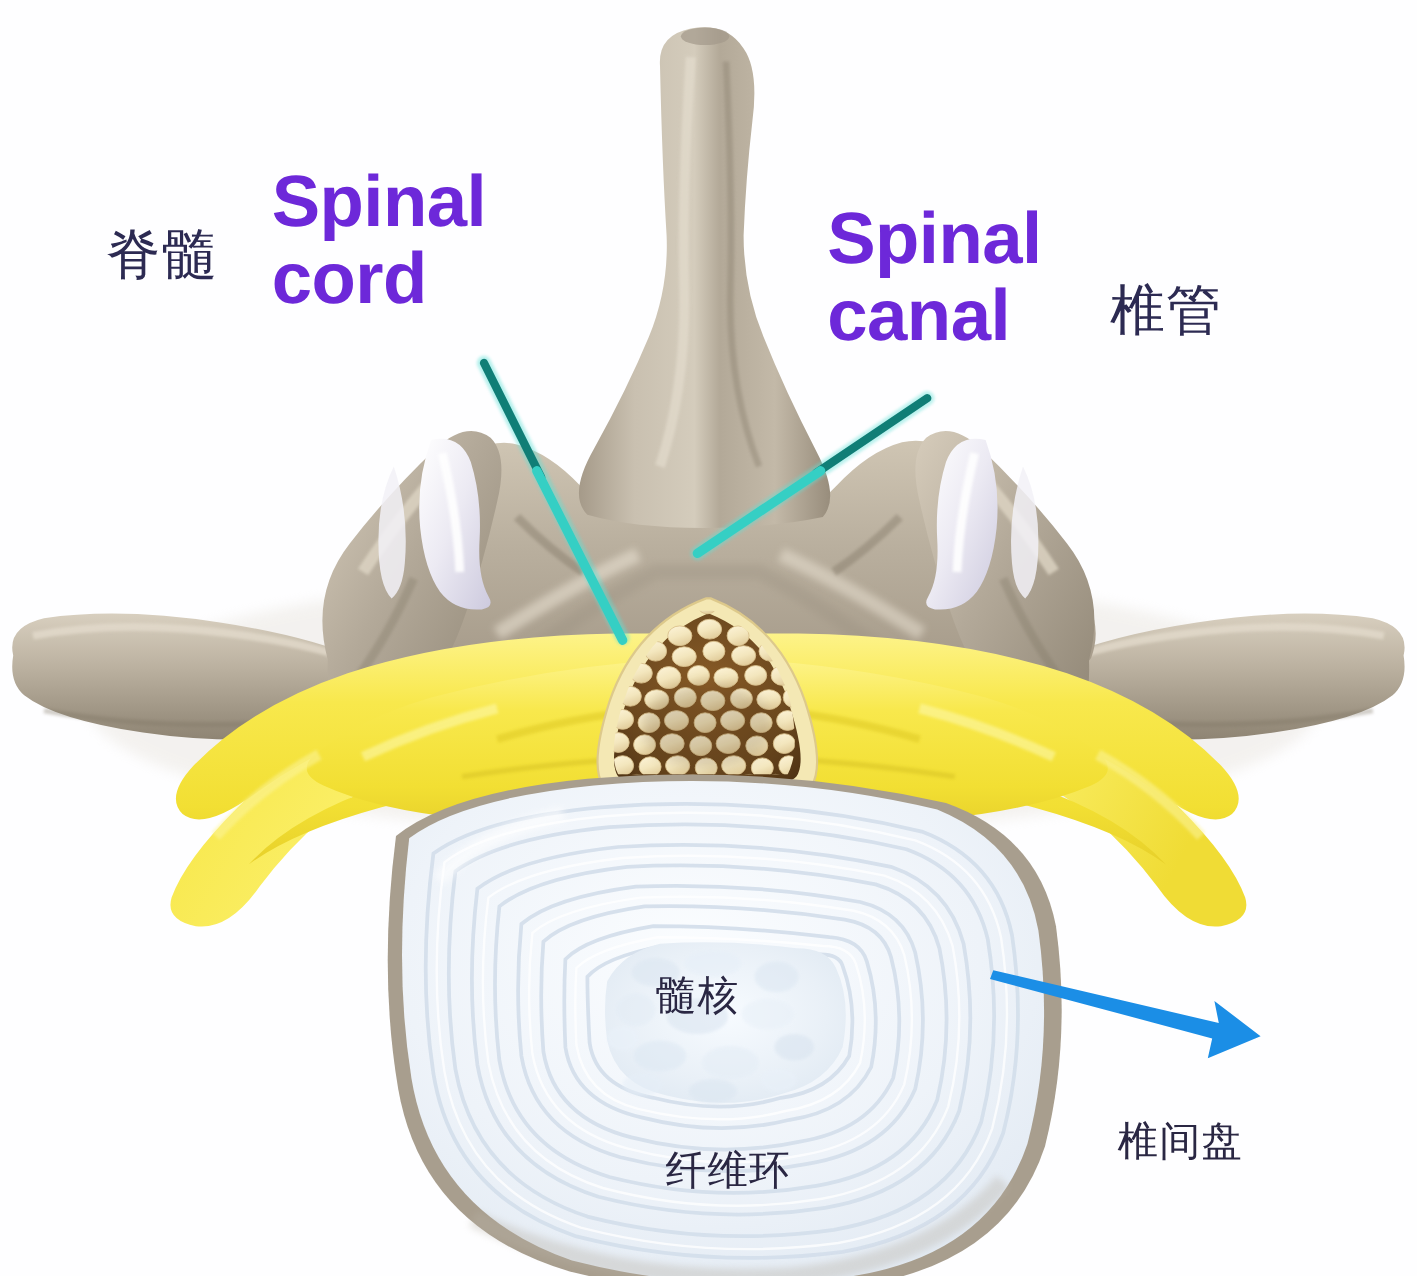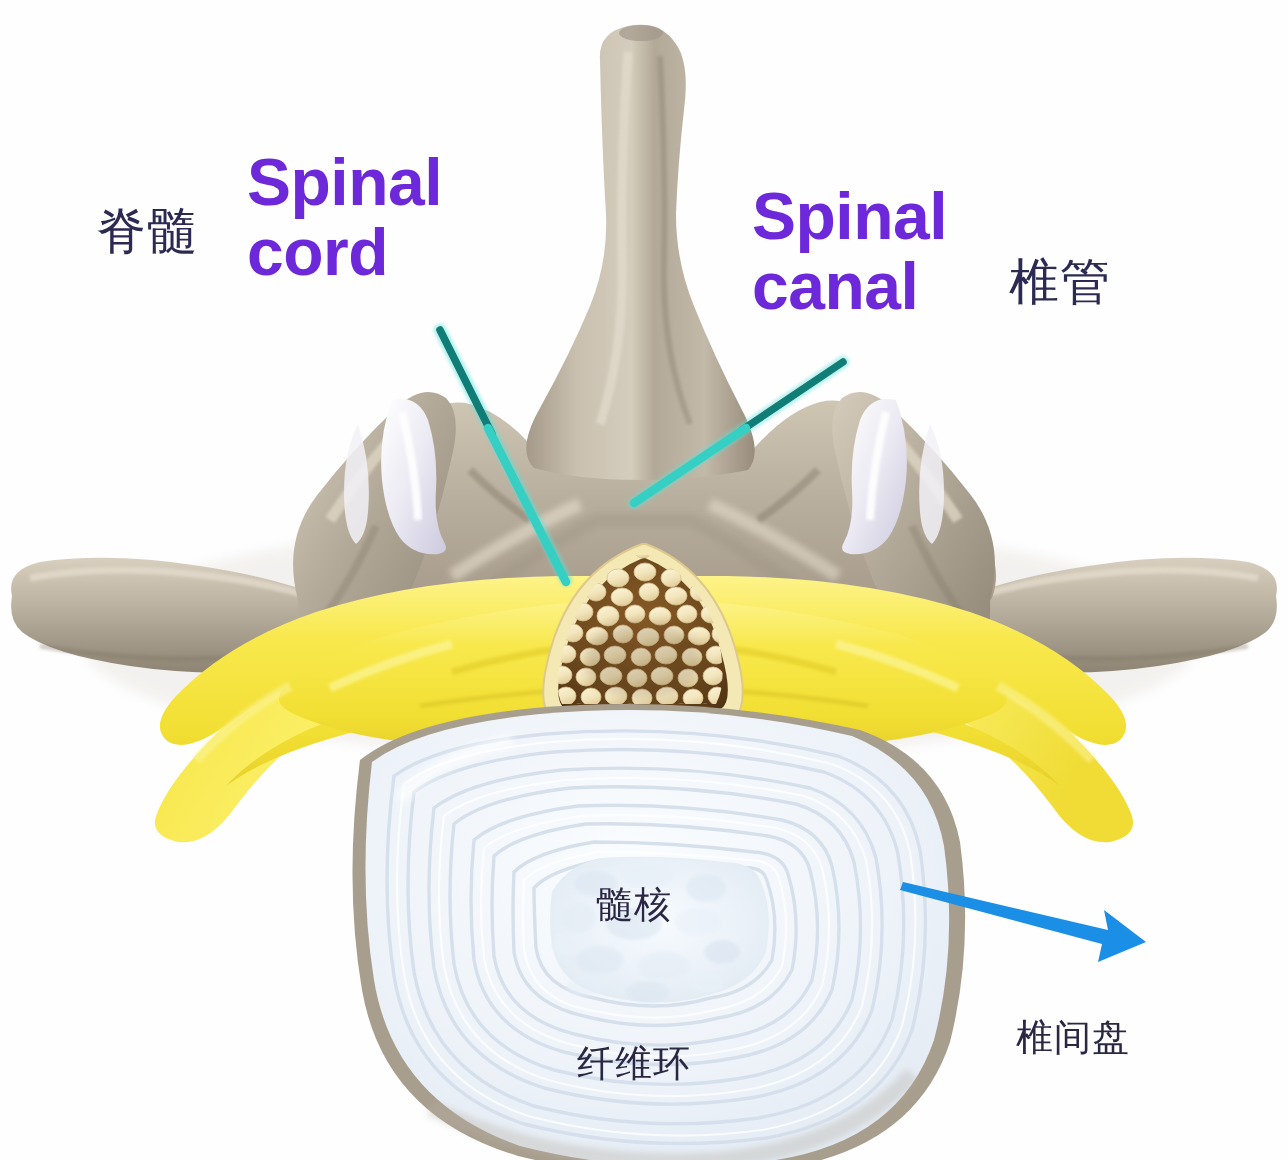--- a/index.html
+++ b/index.html
@@ -34,21 +34,21 @@
     font-size:37px;
     letter-spacing:1px;
     font-family:"DejaVu Sans","Liberation Sans",sans-serif;
   }
 
   #spinal-cord-label{left:247px;top:148px;}
   #spinal-canal-label{left:752px;top:182px;}
   #cn-spinal-cord{left:96px;top:205px;}
   #cn-spinal-canal{left:993px;top:256px;margin-left:16px;}
   #cn-nucleus{left:596px;top:885px;text-align:right;}
-  #cn-annulus{left:577px;top:1044px;}
+  #cn-annulus{left:605px;top:1044px;}
   #cn-disc{left:1016px;top:1018px;}
 </style>
 </head>
 <body>
 
 <div id="stage">
 
 <svg class="figure" viewBox="0 0 1288 1160" xmlns="http://www.w3.org/2000/svg">
   <defs>
     <linearGradient id="boneG" x1="0" y1="0" x2="0" y2="1">

